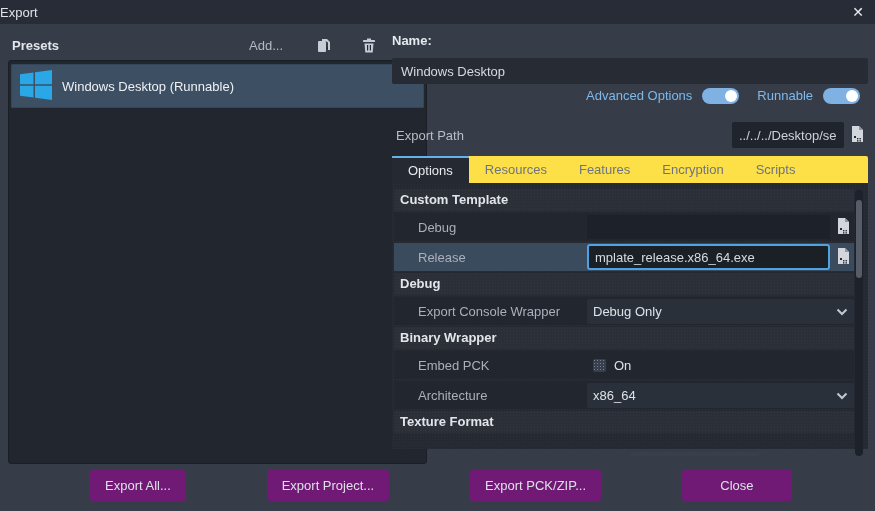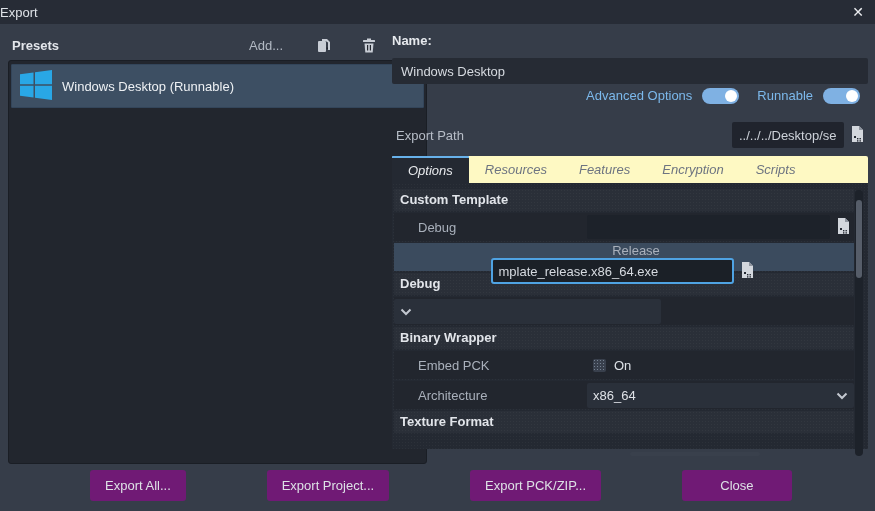--- a/index.html
+++ b/index.html
@@ -72,23 +72,22 @@
     color:#cdd2d9; font:13px "Liberation Sans","DejaVu Sans",sans-serif;
     padding:0 7px; outline:none;
   }
   .file-btn {
     width:22px; height:24px; display:flex; align-items:center; justify-content:center;
     cursor:pointer; margin-left:2px;
   }
 
   
   .tab-bar {
-    margin-top:6px; height:27px; background:#fef9c3; display:flex;
+    margin-top:6px; height:27px; background:#fde047; display:flex;
     border-radius:2px 2px 0 0;
-    font-style:italic;
   }
   .tab {
     padding:0 16px; display:flex; align-items:center; color:#6d7481; cursor:pointer;
   }
   .tab.active {
     background:#242932; color:#e9ebee; border-top:2px solid #67b1ea;
     border-radius:1px 1px 0 0;
   }
 
   
@@ -99,21 +98,21 @@
     padding:6px 14px 0 2px; overflow:hidden;
   }
   .section-header {
     height:22px; line-height:21px; font-weight:bold; color:#e2e5ea;
     background:rgba(255,255,255,0.03); padding-left:6px; margin-bottom:2px;
   }
   .prop-row {
     height:28px; margin-bottom:2px; display:flex; align-items:center;
     background:#22262e;
   }
-  .prop-row.selected { background:#3b4b5e;flex-direction:column; }
+  .prop-row.selected { background:#3b4b5e; }
   .prop-label { flex:1; color:#a9b0bb; padding-left:24px; }
   .prop-editor { width:267px; display:flex; align-items:center; }
   .line-edit {
     flex:1; height:24px; background:#1d222a; border:none; border-radius:2px;
     color:#d6dae0; font:13px "Liberation Sans","DejaVu Sans",sans-serif;
     padding:0 6px; outline:none;
   }
   .line-edit.focused {
     background:#1b2027; border:2px solid #4fa3e3; border-radius:3px; height:26px;
   }
@@ -281,22 +280,24 @@
               <rect x="9.5" y="14.2" width="1.4" height="1.4" fill="#242932"></rect>
             </svg>
           </span>
         </span>
       </span>
     </div>
 
     <div class="section-header">Debug</div>
 
     <div class="prop-row">
+      <span class="prop-label">Export Console Wrapper</span>
       <span class="prop-editor">
         <span class="dropdown">
+          <span class="dd-text">Debug Only</span>
           <span>
             <svg width="12" height="8" viewBox="0 0 12 8">
                 <polyline points="1.5,1.5 6,6 10.5,1.5" fill="none" stroke="#c3c8d0" stroke-width="2"></polyline>
               </svg>
           </span>
         </span>
       </span>
     </div>
 
     <div class="section-header">Binary Wrapper</div>

